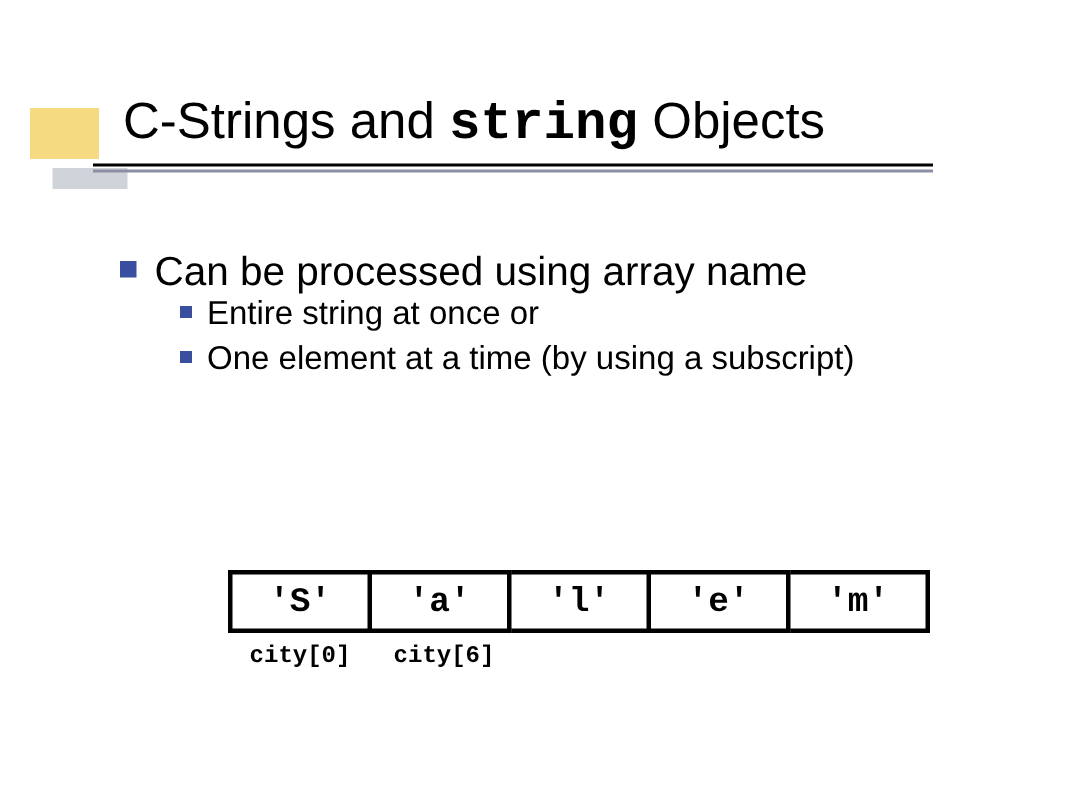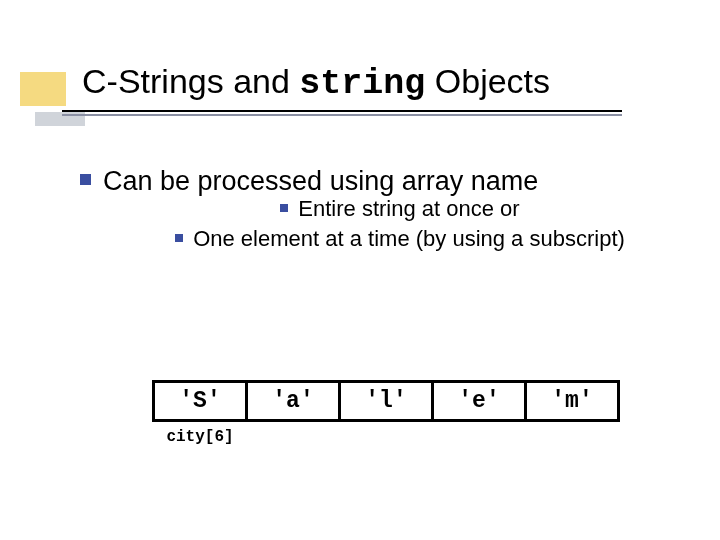--- a/index.html
+++ b/index.html
@@ -91,21 +91,20 @@
     position: relative;
     top: -2px;
   }
   .bullet2-block {
     position: absolute;
     left: 120px;
     top: 195px;
     right: 40px;
     font-size: 22px;
     line-height: 1.25;
-    text-align: center;
   }
   .bullet2-line {
     margin-bottom: 2px;
   }
   
   .code {
     position: absolute;
     left: 120px;
     top: 268px;
     font-family: "Courier New", Courier, monospace;
@@ -180,17 +179,18 @@
           <tr>
         <td>'S'</td>
         <td>'a'</td>
         <td>'l'</td>
         <td>'e'</td>
         <td>'m'</td>
       </tr>
     </tbody>
       </table>
     <div class="labels">
+      <div>city[0]</div>
       <div>city[6]</div>
     </div>
   </div>
 
 </div>
 
 </body></html>

